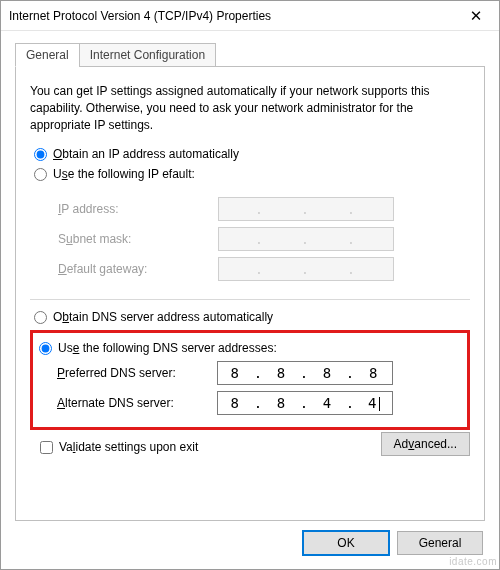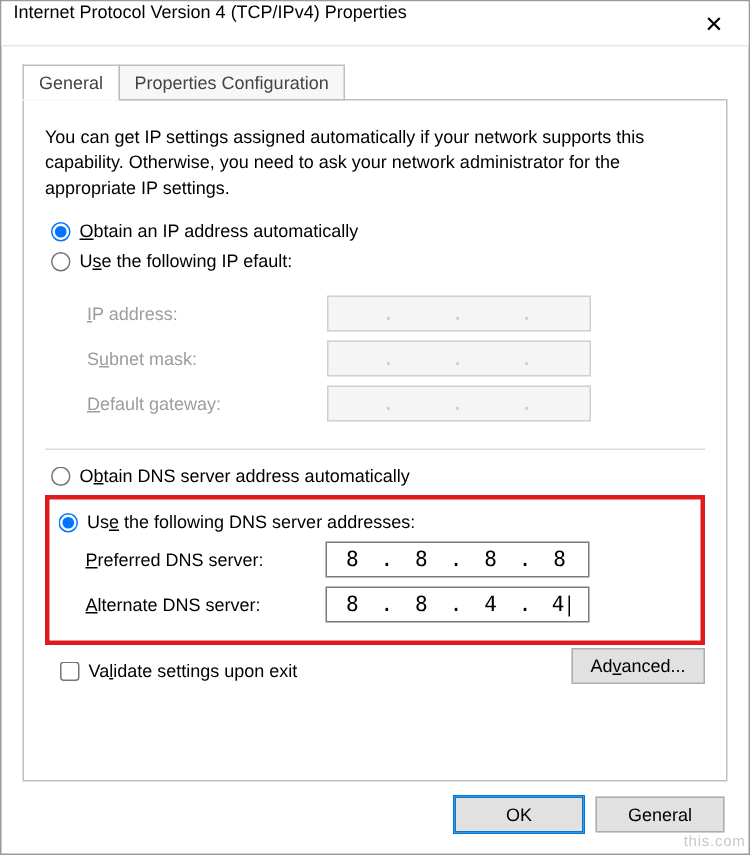--- a/index.html
+++ b/index.html
@@ -17,20 +17,21 @@
     width: 500px;
     height: 570px;
     border: 1px solid #9a9a9a;
     background: #fff;
     display: flex;
     flex-direction: column;
   }
   .titlebar {
     height: 30px;
     display: flex;
+    align-items: center;
     padding-left: 8px;
     background: #fff;
     border-bottom: 1px solid #e5e5e5;
   }
   .titlebar .title { flex: 1; font-size: 12px; }
   .titlebar .close {
     width: 46px; height: 30px;
     display: flex; align-items: center; justify-content: center;
     font-size: 15px; font-weight: 300;
   }
@@ -153,21 +154,21 @@
     <span class="title">Internet Protocol Version 4 (TCP/IPv4) Properties</span>
     <div class="close">
       <span>✕</span>
     </div>
   </div>
 
   <div class="client">
 
     <div class="tabstrip">
       <div class="tab active">General</div>
-      <div class="tab">Properties Configuration</div>
+      <div class="tab">Internet Configuration</div>
     </div>
 
     <div class="tabbody">
 
       <p class="intro">You can get IP settings assigned automatically if your network supports this capability. Otherwise, you need to ask your network administrator for the appropriate IP settings.</p>
 
       <div class="radio-row">
         <input type="radio" name="ipmode" checked="" style="">
         <span><span class="accesskey">O</span><span>btain an IP address automatically</span></span>
       </div>
@@ -261,15 +262,15 @@
         <button class="btn">Ad<span class="accesskey">v</span>anced...</button>
       </div>
 
     </div>
 
     <div class="dlg-buttons">
       <button class="btn default">OK</button>
       <button class="btn">General</button>
     </div>
 
-    <div class="watermark">this.com</div>
+    <div class="watermark">idate.com</div>
   </div>
 </div>
 
 </body></html>

